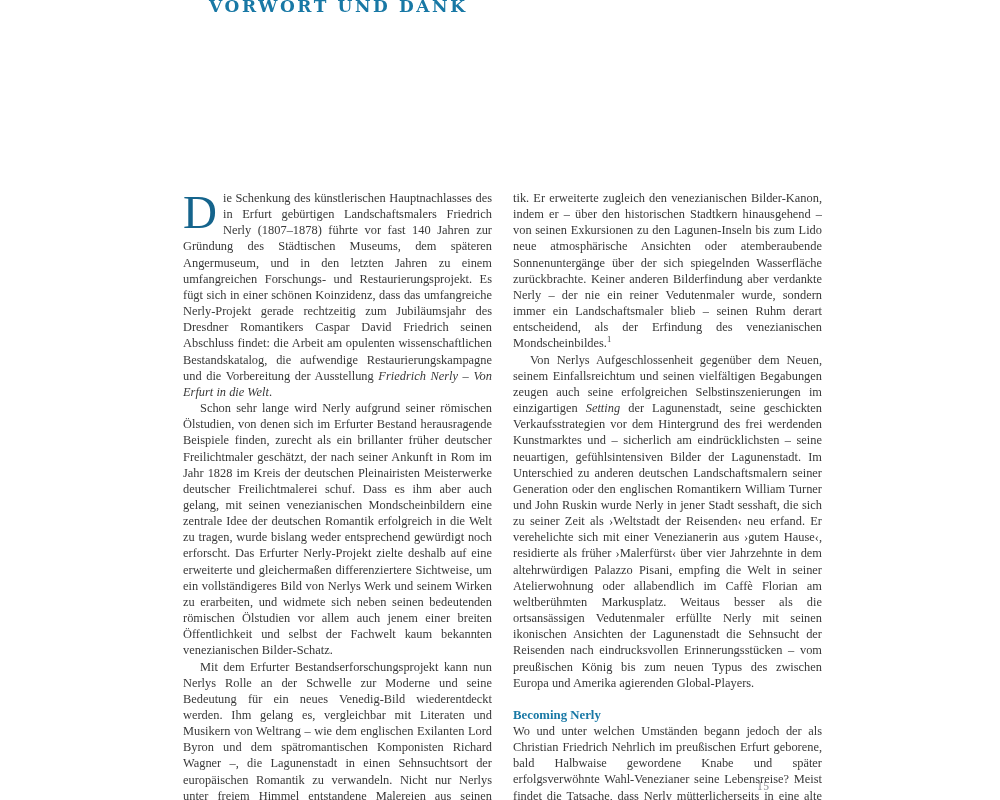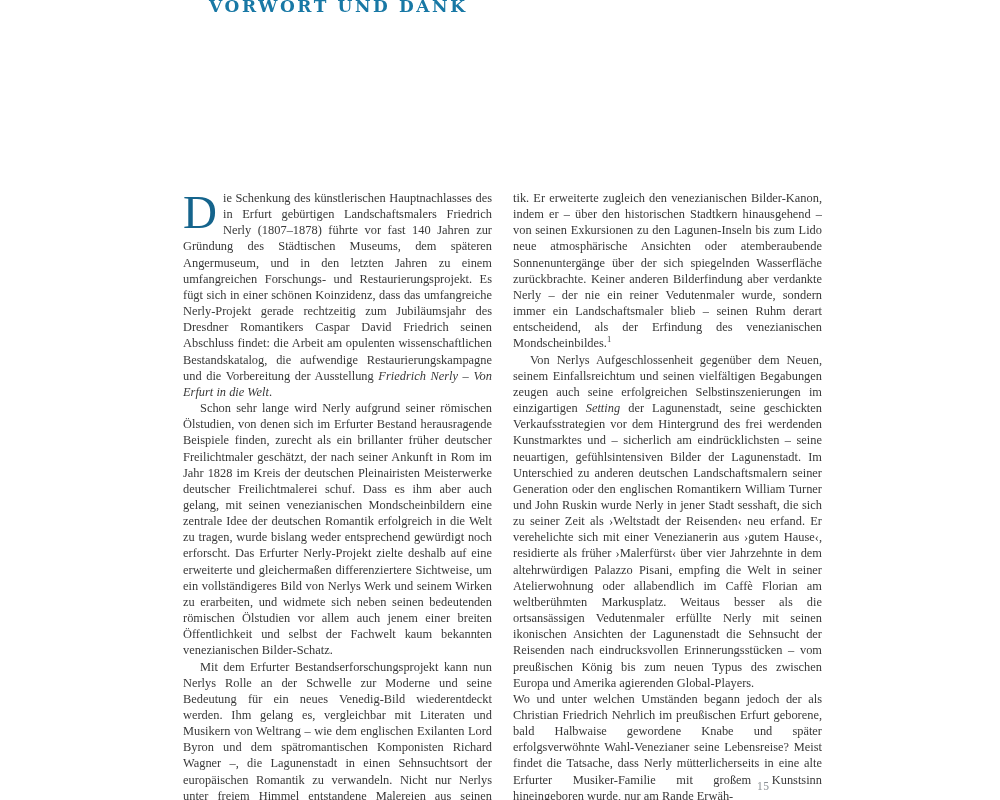--- a/index.html
+++ b/index.html
@@ -93,20 +93,21 @@
 
     <div class="col">
       <p class="para"><span class="dropcap">D</span><span>ie Schenkung des künstlerischen Hauptnachlasses des in Erfurt gebürtigen Landschaftsmalers Friedrich Nerly (1807–1878) führte vor fast 140 Jahren zur Gründung des Städtischen Museums, dem späteren Angermuseum, und in den letzten Jahren zu einem umfangreichen Forschungs- und Restaurierungsprojekt. Es fügt sich in einer schönen Koinzidenz, dass das umfangreiche Nerly-Projekt gerade rechtzeitig zum Jubiläumsjahr des Dresdner Romantikers Caspar David Friedrich seinen Abschluss findet: die Arbeit am opulenten wissenschaftlichen Bestandskatalog, die aufwendige Restaurierungskampagne und die Vorbereitung der Ausstellung </span><em>Friedrich Nerly – Von Erfurt in die Welt</em><span>.</span></p>
       <p class="para indent">Schon sehr lange wird Nerly aufgrund seiner römischen Ölstudien, von denen sich im Erfurter Bestand herausragende Beispiele finden, zurecht als ein brillanter früher deutscher Freilichtmaler geschätzt, der nach seiner Ankunft in Rom im Jahr 1828 im Kreis der deutschen Pleinairisten Meisterwerke deutscher Freilichtmalerei schuf. Dass es ihm aber auch gelang, mit seinen venezianischen Mondscheinbildern eine zentrale Idee der deutschen Romantik erfolgreich in die Welt zu tragen, wurde bislang weder entsprechend gewürdigt noch erforscht. Das Erfurter Nerly-Projekt zielte deshalb auf eine erweiterte und gleichermaßen differenziertere Sichtweise, um ein vollständigeres Bild von Nerlys Werk und seinem Wirken zu erarbeiten, und widmete sich neben seinen bedeutenden römischen Ölstudien vor allem auch jenem einer breiten Öffentlichkeit und selbst der Fachwelt kaum bekannten venezianischen Bilder-Schatz.</p>
       <p class="para indent">Mit dem Erfurter Bestandserforschungsprojekt kann nun Nerlys Rolle an der Schwelle zur Moderne und seine Bedeutung für ein neues Venedig-Bild wiederentdeckt werden. Ihm gelang es, vergleichbar mit Literaten und Musikern von Weltrang – wie dem englischen Exilanten Lord Byron und dem spätromantischen Komponisten Richard Wagner –, die Lagunenstadt in einen Sehnsuchtsort der europäischen Romantik zu verwandeln. Nicht nur Nerlys unter freiem Himmel entstandene Malereien aus seinen römischen Jahren, die früh aus einer vom Impressionismus geprägten Sicht gewürdigt wurden, besaßen eine innovative Ästhe-</p>
     </div>
 
     <div class="col">
       <p class="para"><span>tik. Er erweiterte zugleich den venezianischen Bilder-Kanon, indem er – über den historischen Stadtkern hinausgehend – von seinen Exkursionen zu den Lagunen-Inseln bis zum Lido neue atmosphärische Ansichten oder atemberaubende Sonnenuntergänge über der sich spiegelnden Wasserfläche zurückbrachte. Keiner anderen Bilderfindung aber verdankte Nerly – der nie ein reiner Vedutenmaler wurde, sondern immer ein Landschaftsmaler blieb – seinen Ruhm derart entscheidend, als der Erfindung des venezianischen Mondscheinbildes.</span><sup class="fnote">1</sup></p>
       <p class="para indent"><span>Von Nerlys Aufgeschlossenheit gegenüber dem Neuen, seinem Einfallsreichtum und seinen vielfältigen Begabungen zeugen auch seine erfolgreichen Selbstinszenierungen im einzigartigen </span><em>Setting</em><span> der Lagunenstadt, seine geschickten Verkaufsstrategien vor dem Hintergrund des frei werdenden Kunstmarktes und – sicherlich am eindrücklichsten – seine neuartigen, gefühlsintensiven Bilder der Lagunenstadt. Im Unterschied zu anderen deutschen Landschaftsmalern seiner Generation oder den englischen Romantikern William Turner und John Ruskin wurde Nerly in jener Stadt sesshaft, die sich zu seiner Zeit als ›Weltstadt der Reisenden‹ neu erfand. Er verehelichte sich mit einer Venezianerin aus ›gutem Hause‹, residierte als früher ›Malerfürst‹ über vier Jahrzehnte in dem altehrwürdigen Palazzo Pisani, empfing die Welt in seiner Atelierwohnung oder allabendlich im Caffè Florian am weltberühmten Markusplatz. Weitaus besser als die ortsansässigen Vedutenmaler erfüllte Nerly mit seinen ikonischen Ansichten der Lagunenstadt die Sehnsucht der Reisenden nach eindrucksvollen Erinnerungsstücken – vom preußischen König bis zum neuen Typus des zwischen Europa und Amerika agierenden Global-Players.</span></p>
+      <h2 class="subheading">Becoming Nerly</h2>
       <p class="para">Wo und unter welchen Umständen begann jedoch der als Christian Friedrich Nehrlich im preußischen Erfurt geborene, bald Halbwaise gewordene Knabe und später erfolgsverwöhnte Wahl-Venezianer seine Lebensreise? Meist findet die Tatsache, dass Nerly mütterlicherseits in eine alte Erfurter Musiker-Familie mit großem Kunstsinn hineingeboren wurde, nur am Rande Erwäh-</p>
     </div>
 
   </div>
 
   <div class="page-number">15</div>
 
 </div>
 
 </body></html>

